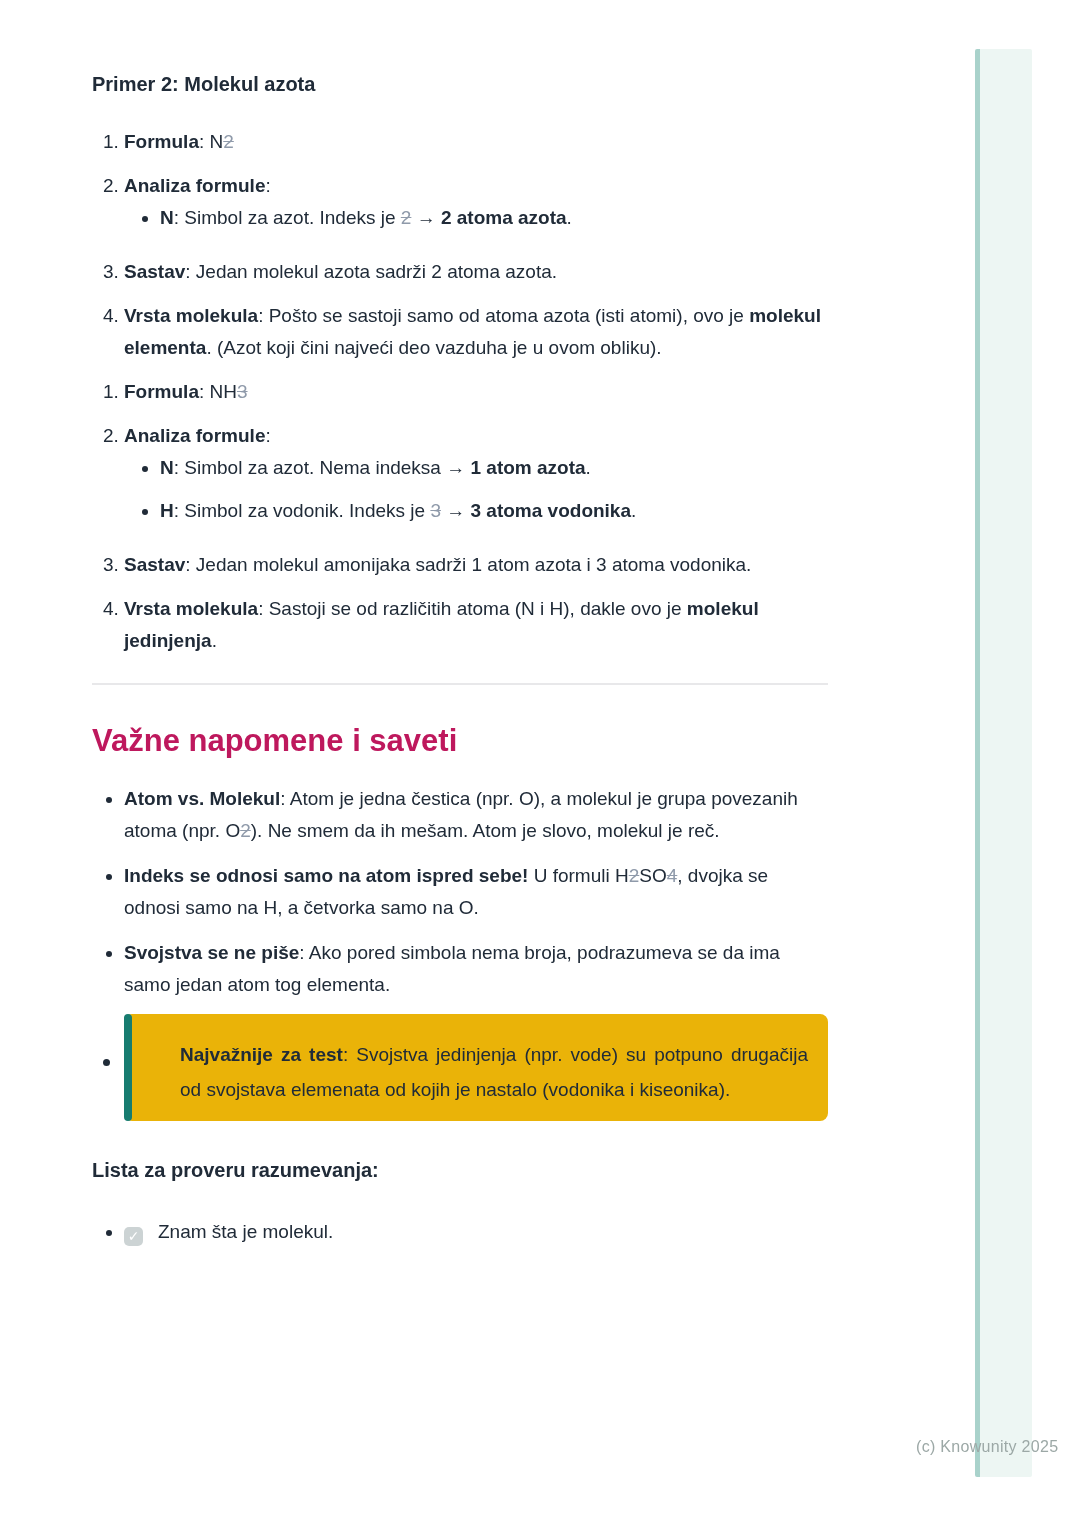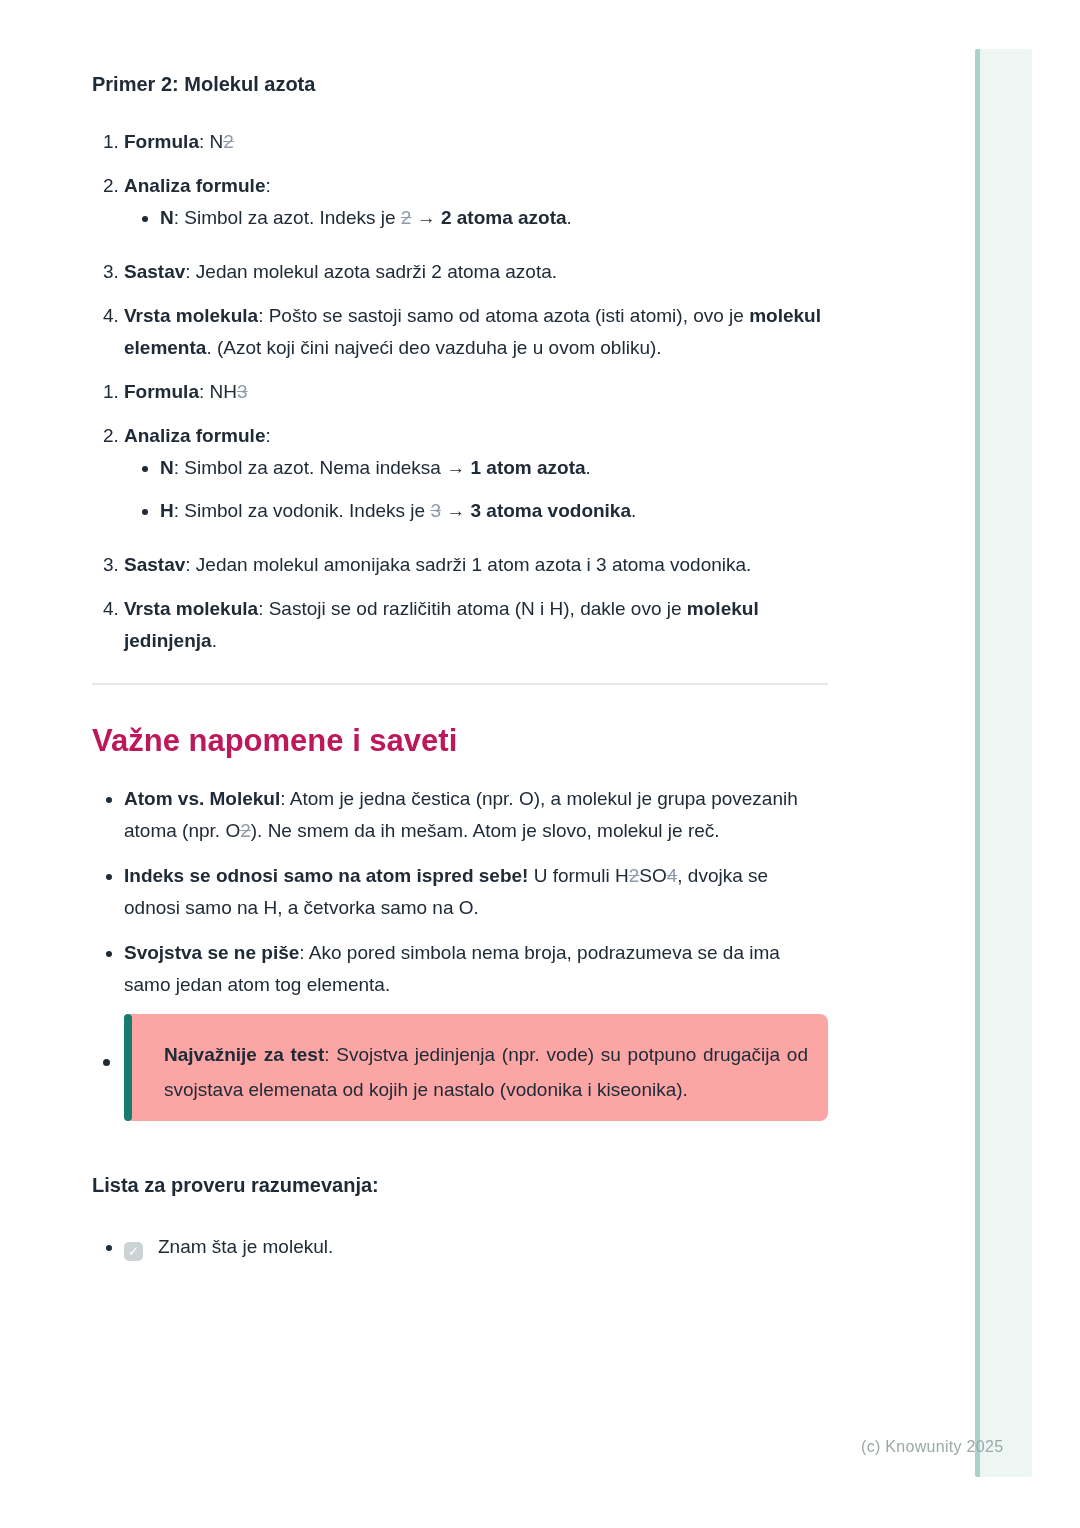--- a/index.html
+++ b/index.html
@@ -7,51 +7,51 @@
   body {
     width:1080px; height:1528px; position:relative; overflow:hidden;
     font-family:"Liberation Sans","DejaVu Sans",sans-serif;
     color:#202B38; font-size:19px; line-height:32px;
   }
   .stripe {
     position:absolute; left:975px; top:49px; width:57px; height:1428px;
     background:#EDF6F3; border-left:5px solid #A9D2CB; border-radius:2px;
   }
   .watermark {
-    position:absolute; left:861px; top:1436px; z-index:2;
+    position:absolute; left:916px; top:1436px; z-index:2;
     font-size:16px; line-height:22px; color:#9CA8A6; letter-spacing:.3px;
   }
   .content { position:relative; z-index:1; margin-left:92px; width:736px; padding-top:46px; }
 
   .b  { font-weight:700; }
   .gs { color:#8F9AAA; text-decoration:line-through; }
 
   ol.num { list-style:decimal outside; padding-left:32px; }
   ol.num > li { padding-top:12px; }
 
   ul.nested { list-style:disc outside; padding-left:36px; padding-bottom:10px; }
   ul.nested > li + li { padding-top:11px; }
 
   .h4 { font-size:20px; line-height:28px; font-weight:700; margin:24px 0 16px; }
-  .h4-lista { margin-top:50px; }
+  .h4-lista { margin-top:35px; }
   .h2 { font-size:31px; line-height:36px; font-weight:700; color:#be185d; margin:38px 0 11px; }
 
   .divider { border:none; border-top:2px solid #E8E8EA; margin:26px 0 0; }
 
   ul.notes { list-style:disc outside; padding-left:32px; }
   ul.notes > li { padding-top:13px; }
 
   li.callout-li { list-style:none; position:relative; padding-top:22px; }
   li.callout-li::before {
     content:""; position:absolute; left:-21px; top:58px;
     width:7px; height:7px; border-radius:50%; background:#202B38;
   }
   .callout {
-    position:relative; background:#fca5a5; border-radius:8px;
-    padding:23px 20px 14px 40px; line-height:35px;
+    position:relative; background:#eab308; border-radius:8px;
+    padding:23px 20px 14px 56px; line-height:35px;
     text-align:justify;
   }
   .callout-bar {
     position:absolute; left:0; top:0; bottom:0; width:8px;
     background:#177C70; border-radius:8px;
   }
 
   ul.checklist { list-style:disc outside; padding-left:32px; }
   ul.checklist > li { padding-top:16px; }
   .checkbox {

